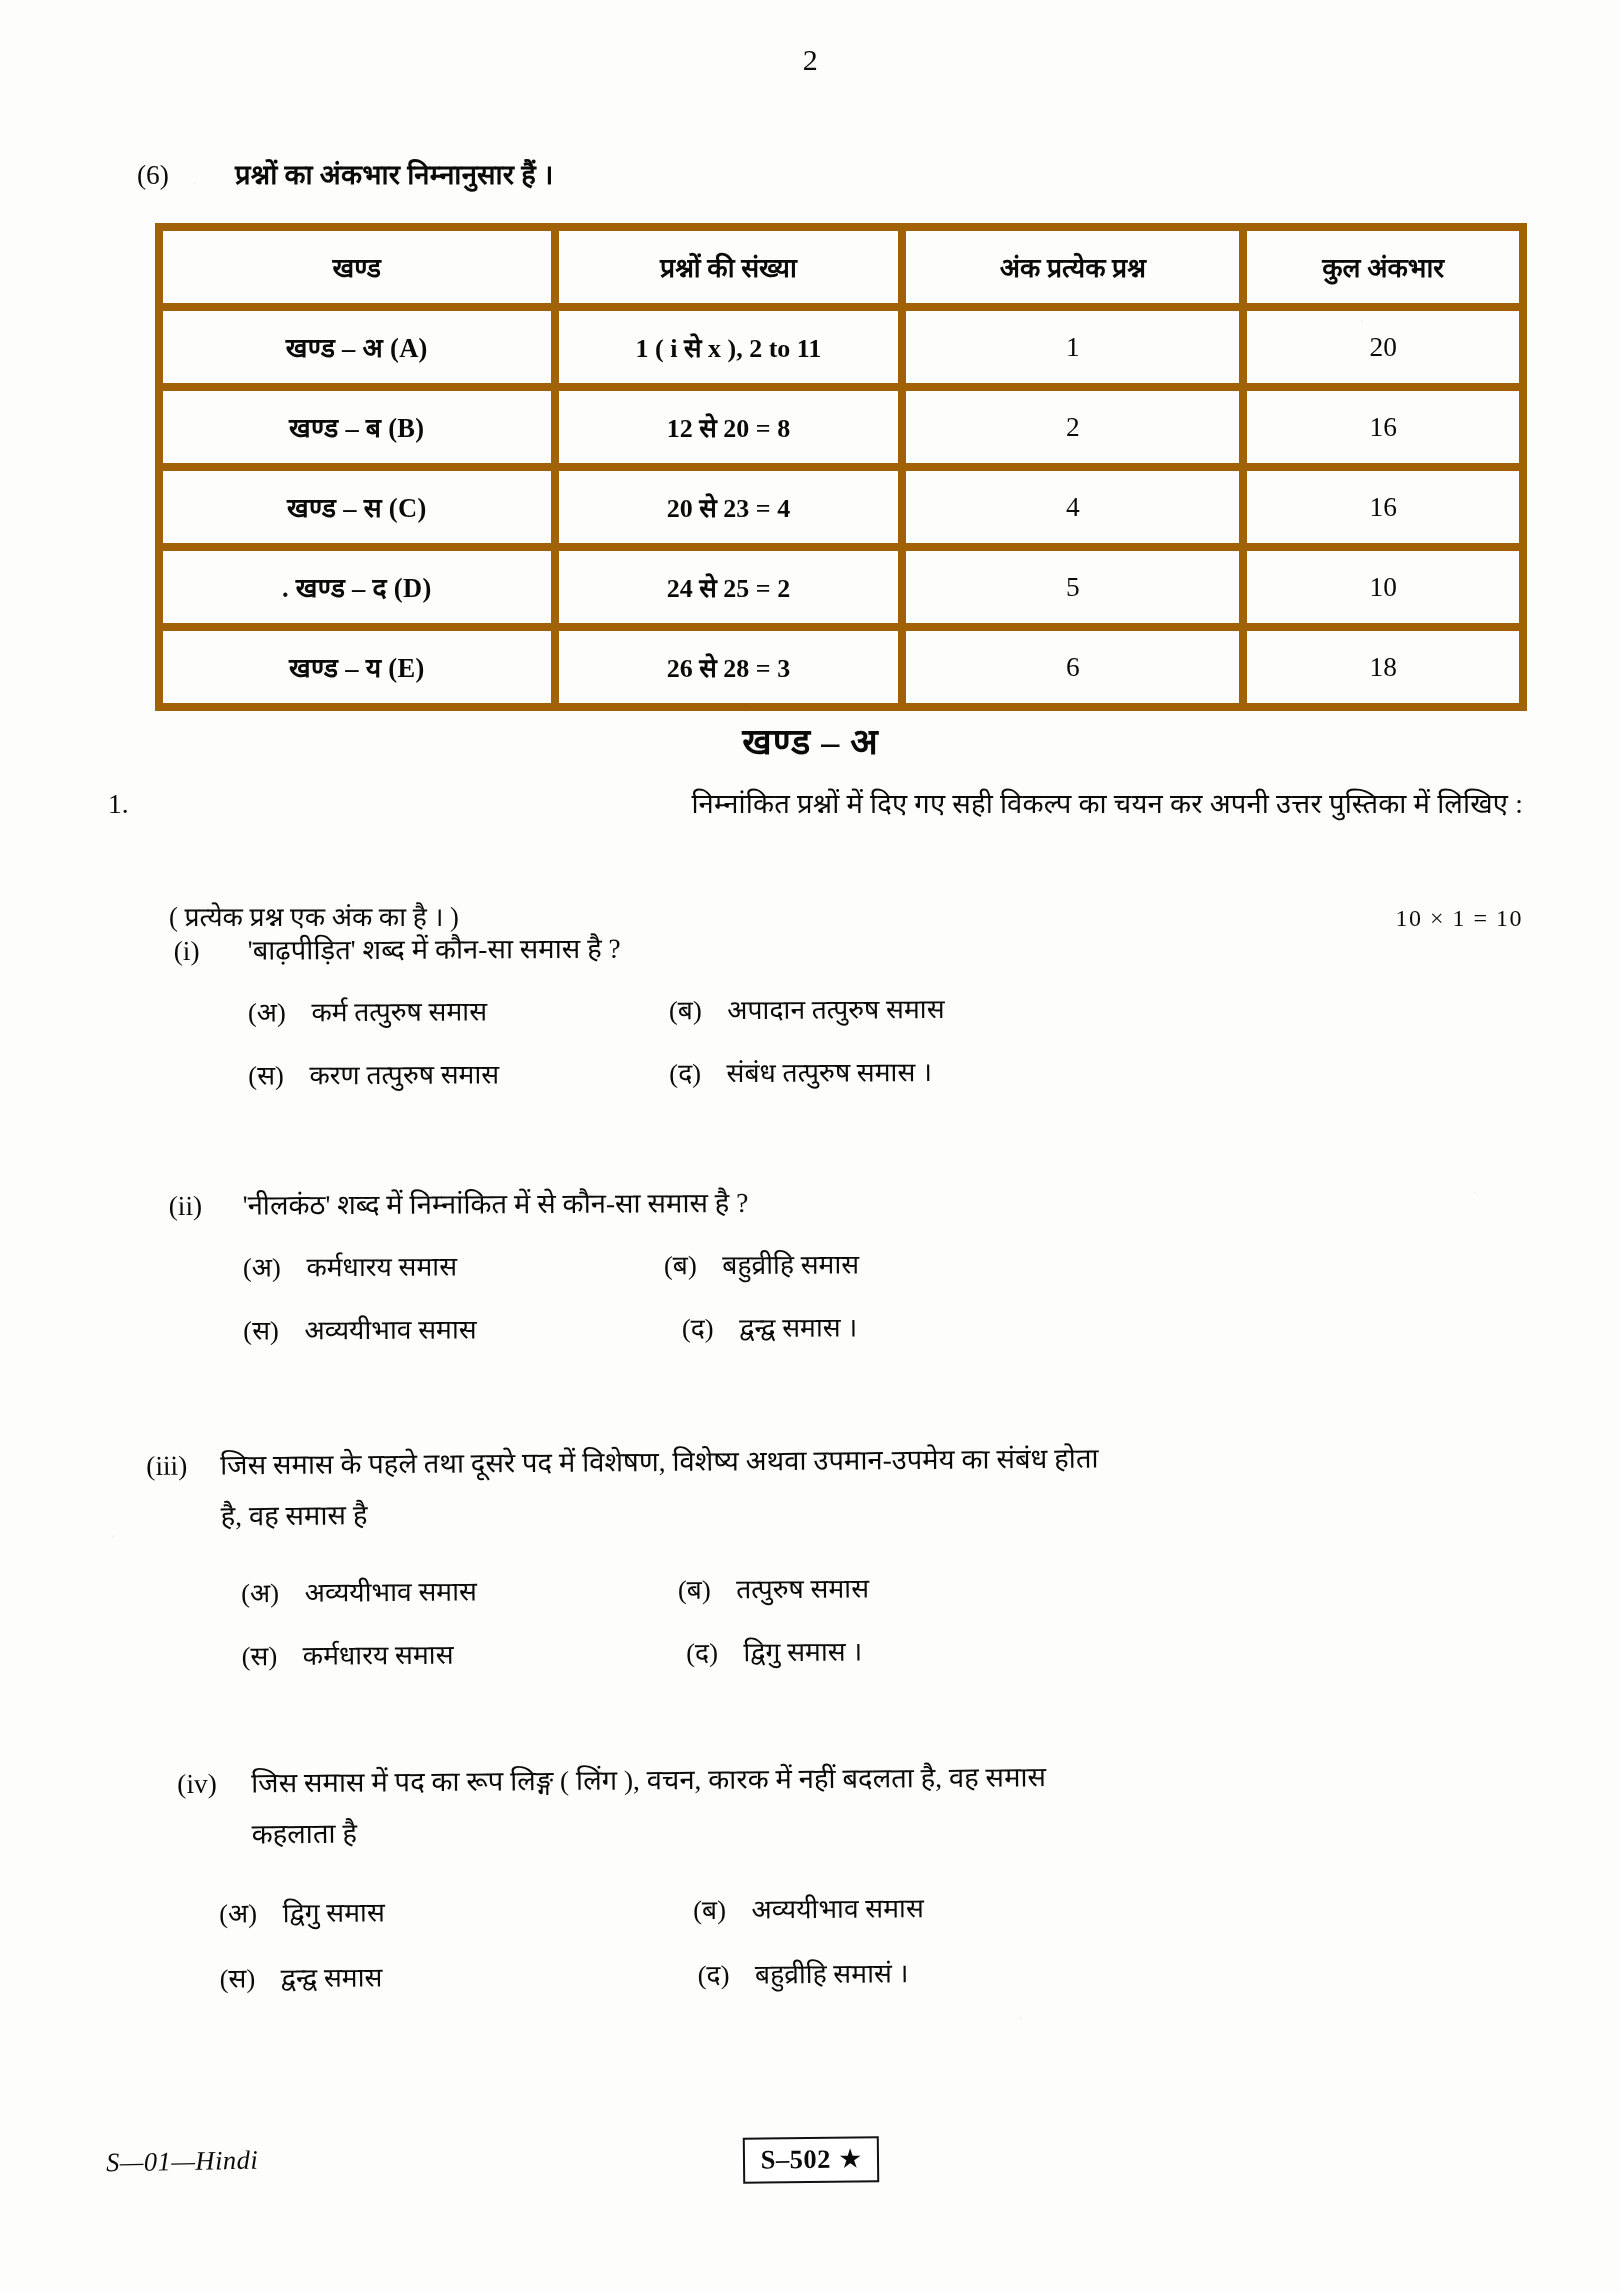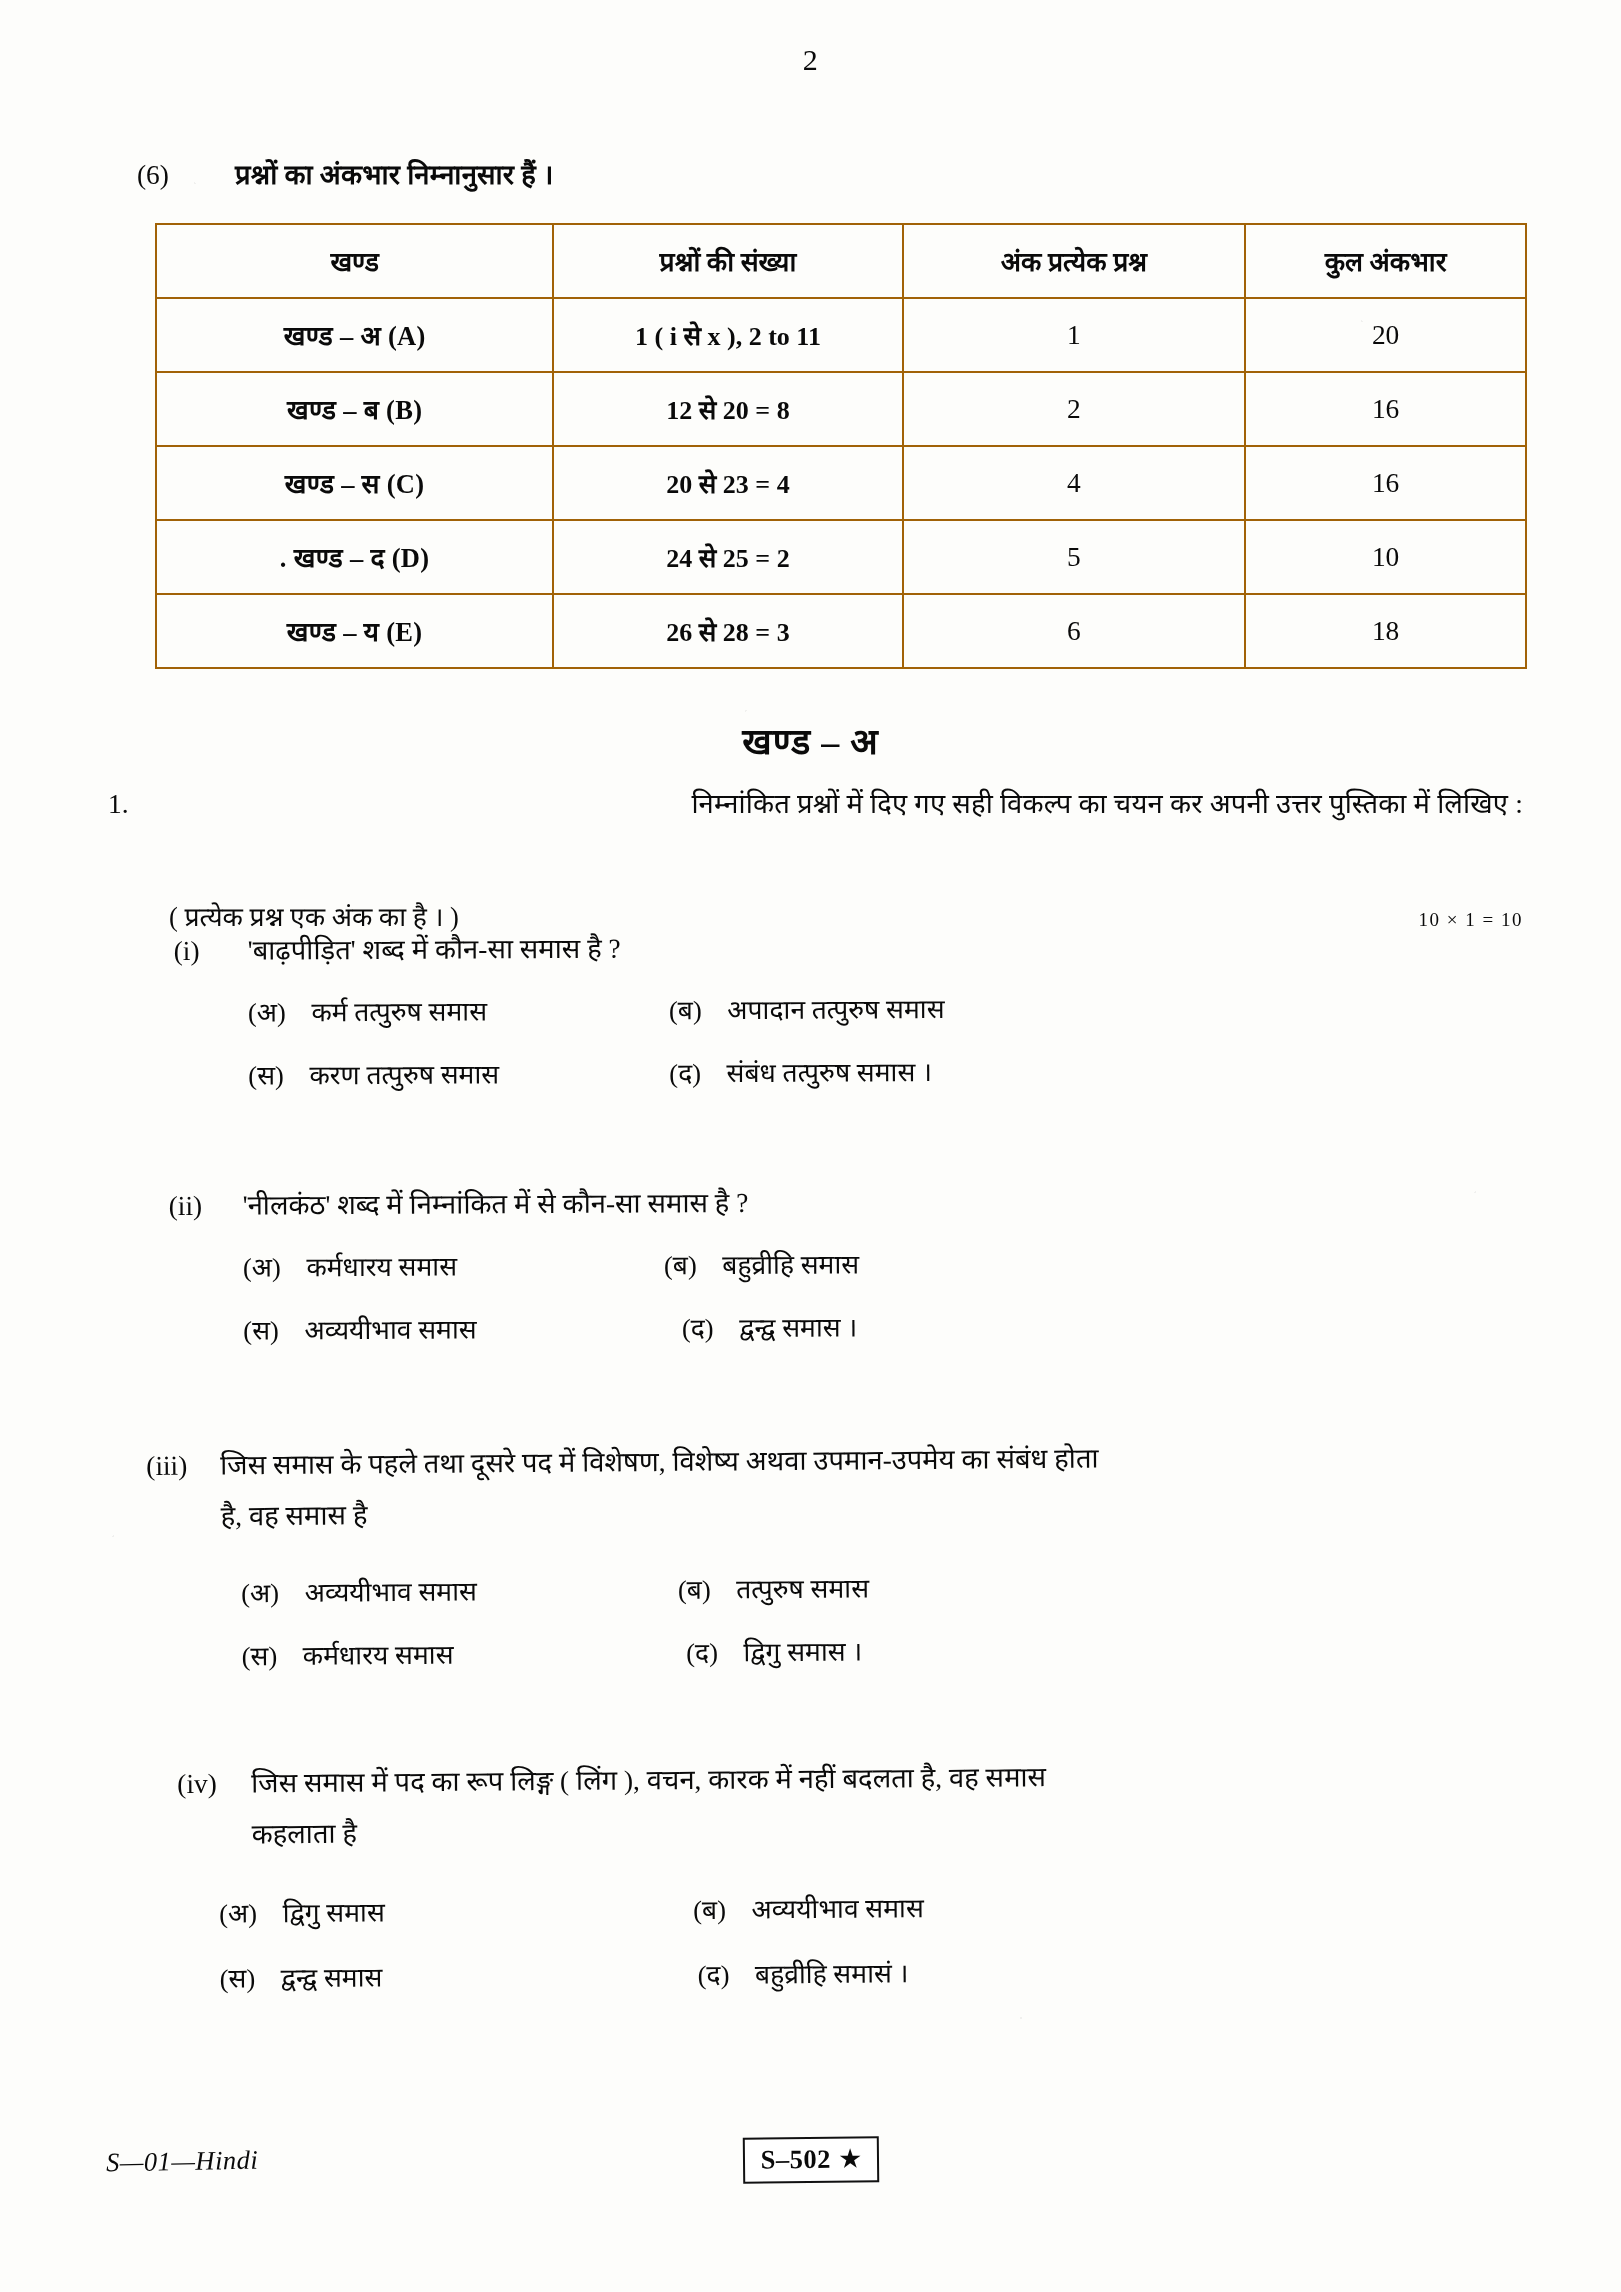--- a/index.html
+++ b/index.html
@@ -65,21 +65,21 @@
     width: 1372px;
   }
   table.marks {
     width: 100%;
     border-collapse: collapse;
     table-layout: fixed;
     font-size: 26.5px;
   }
   table.marks th,
   table.marks td {
-    border: 2px solid #a16207;
+    border: 8px solid #a16207;
     text-align: center;
     vertical-align: middle;
     padding: 0;
     height: 72px;
   }
   table.marks thead th {
     font-weight: 700;
     border-bottom-width: 2.9px;
   }
   table.marks col.c1 { width: 29%; }
@@ -117,21 +117,21 @@
   .q1-num { width: 61px; flex: none; }
   .q1-text { flex: 1; letter-spacing: 0.2px; text-align: right; }
   .q1-sub {
     display: flex;
     align-items: baseline;
     margin-top: 77px;
     padding-left: 61px;
     font-size: 26.5px;
   }
   .q1-sub .paren { flex: 1; }
-  .q1-sub .marks { flex: none; font-size: 19px; letter-spacing: 1.5px; }
+  .q1-sub .marks { flex: none; font-size: 24px; letter-spacing: 1.5px; }
 
   
   .mcq {
     position: absolute;
     left: 174px;
     right: 88px;
   }
   .mcq-head {
     display: flex;
     align-items: baseline;

